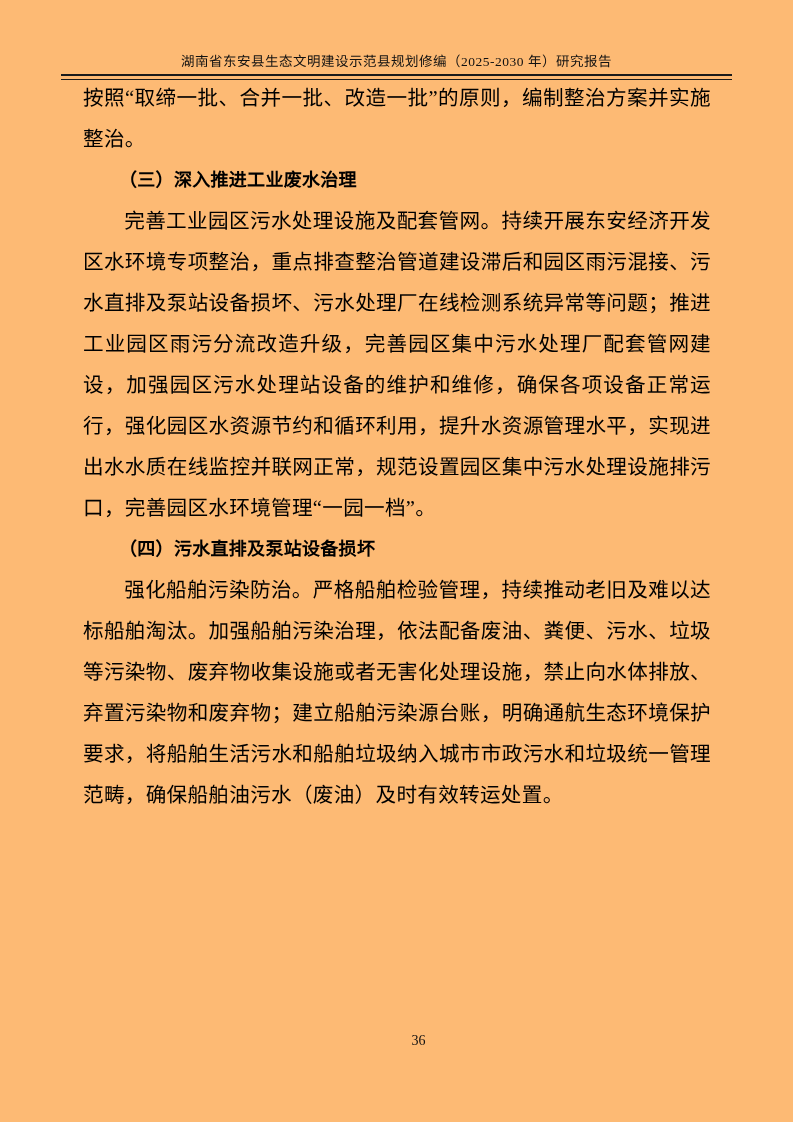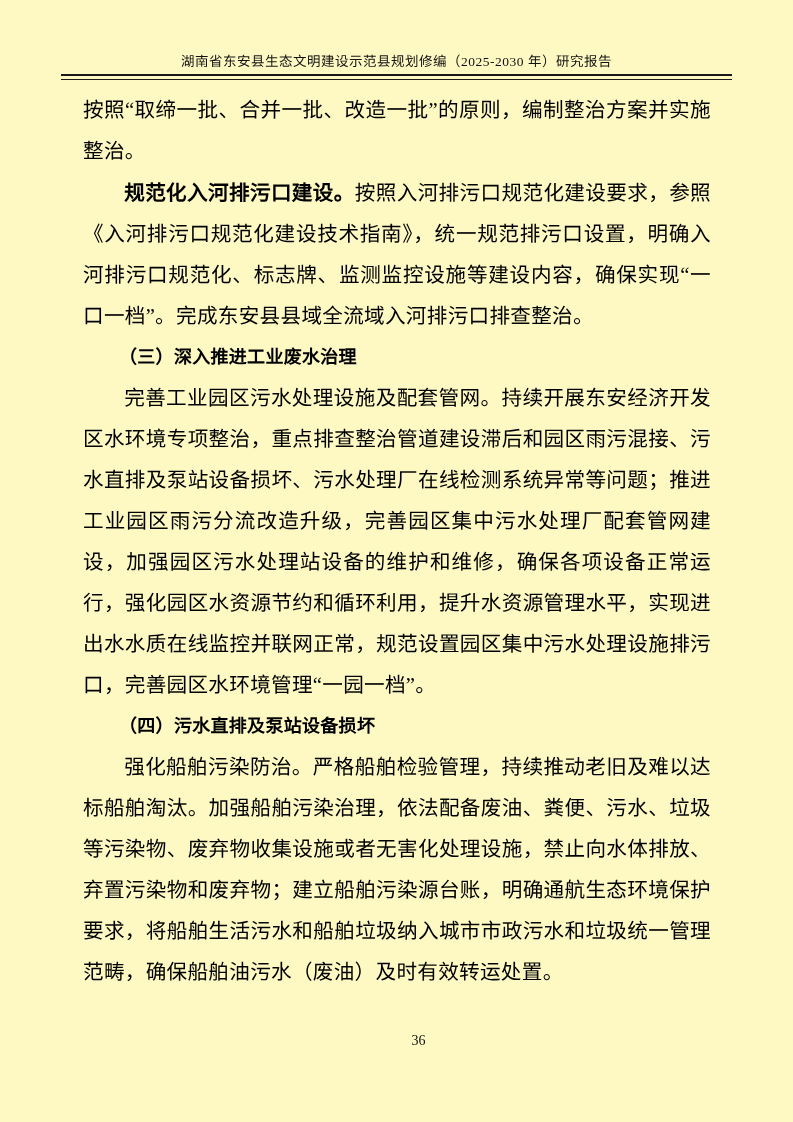--- a/index.html
+++ b/index.html
@@ -4,21 +4,21 @@
 <style>
   html, body {
     margin: 0;
     padding: 0;
     background: #ffffff;
   }
   .page {
     position: relative;
     width: 793px;
     height: 1122px;
-    background: #fef9c3;
+    background: #fdba74;
     color: #000000;
     font-family: "Liberation Serif", "DejaVu Serif", serif;
     overflow: hidden;
   }
   
   .header {
     position: absolute;
     top: 50px;
     left: 61px;
     right: 61px;
@@ -33,21 +33,21 @@
   }
   .header-rule {
     margin-top: 4px;
     height: 3px;
     border-top: 2px solid #1a1a1a;
     border-bottom: 1px solid #1a1a1a;
   }
   
   .doc-body {
     position: absolute;
-    top: 90px;
+    top: 78px;
     left: 83px;
     width: 628px;
     font-size: 20.6px;
     line-height: 41px;
     text-align: justify;
     text-justify: inter-ideograph;
     letter-spacing: 0.3px;
   }
   .para {
     margin: 0;
@@ -89,21 +89,20 @@
 
   <div class="header">
     <div class="header-title">湖南省东安县生态文明建设示范县规划修编（2025-2030 年）研究报告</div>
     <div class="header-rule"></div>
   </div>
 
   <div class="doc-body">
 
     <p class="para">按照“取缔一批、合并一批、改造一批”的原则，编制整治方案并实施整治。</p>
 
-    <p class="para indent"><span class="para-lead">规范化入河排污口建设。</span><span>按照入河排污口规范化建设要求，参照《入河排污口规范化建设技术指南》，统一规范排污口设置，明确入河排污口规范化、标志牌、监测监控设施等建设内容，确保实现“一口一档”。完成东安县县域全流域入河排污口排查整治。</span></p>
 
     <h3 class="sec-heading">（三）深入推进工业废水治理</h3>
 
     <p class="para indent">完善工业园区污水处理设施及配套管网。持续开展东安经济开发区水环境专项整治，重点排查整治管道建设滞后和园区雨污混接、污水直排及泵站设备损坏、污水处理厂在线检测系统异常等问题；推进工业园区雨污分流改造升级，完善园区集中污水处理厂配套管网建设，加强园区污水处理站设备的维护和维修，确保各项设备正常运行，强化园区水资源节约和循环利用，提升水资源管理水平，实现进出水水质在线监控并联网正常，规范设置园区集中污水处理设施排污口，完善园区水环境管理“一园一档”。</p>
 
     <h3 class="sec-heading">（四）污水直排及泵站设备损坏</h3>
 
     <p class="para indent">强化船舶污染防治。严格船舶检验管理，持续推动老旧及难以达标船舶淘汰。加强船舶污染治理，依法配备废油、粪便、污水、垃圾等污染物、废弃物收集设施或者无害化处理设施，禁止向水体排放、弃置污染物和废弃物；建立船舶污染源台账，明确通航生态环境保护要求，将船舶生活污水和船舶垃圾纳入城市市政污水和垃圾统一管理范畴，确保船舶油污水（废油）及时有效转运处置。</p>
 
   </div>

